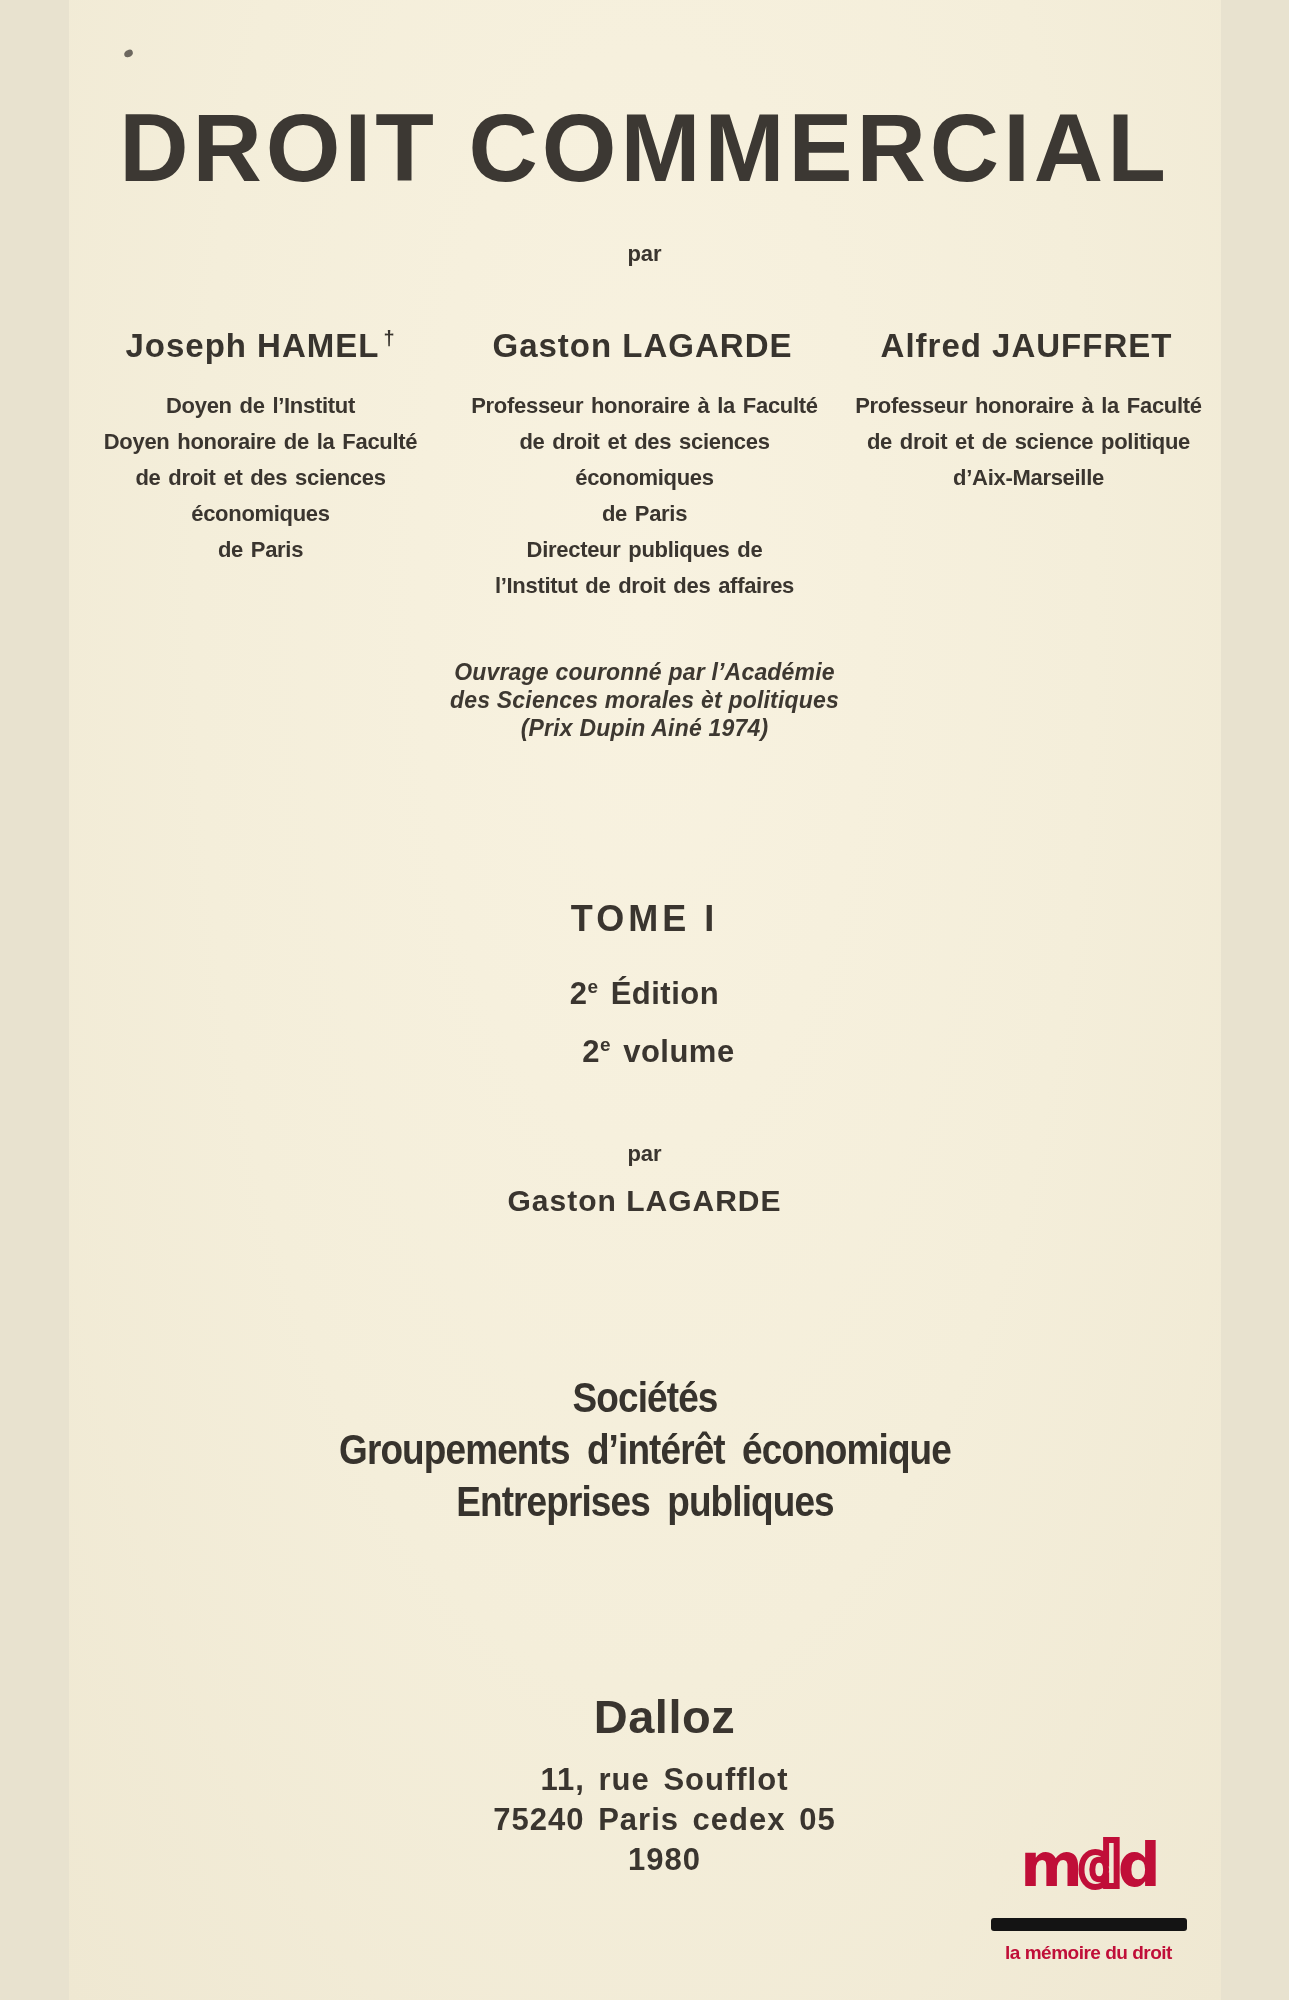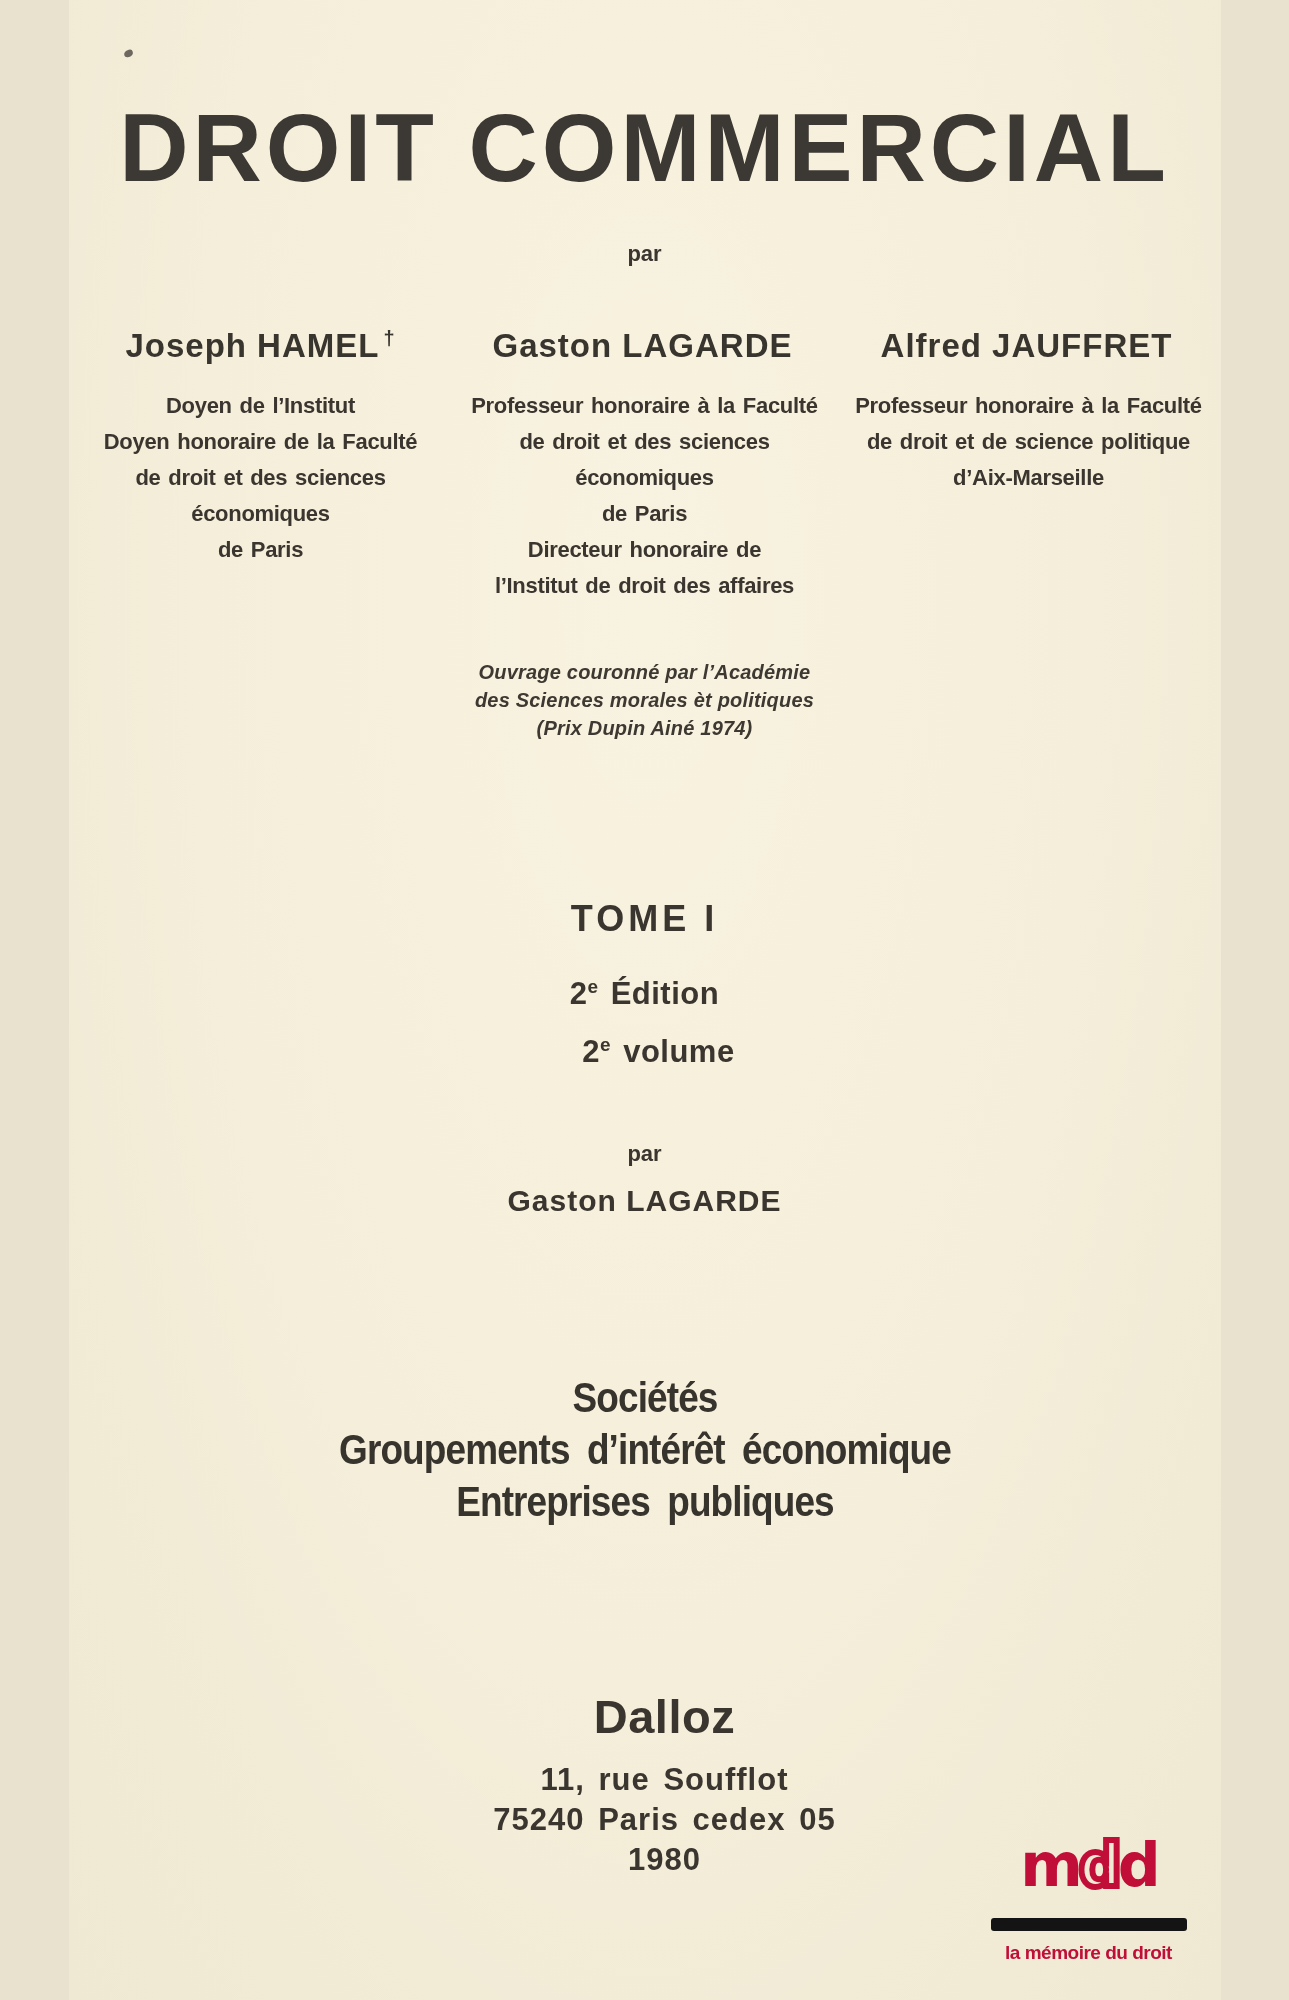--- a/index.html
+++ b/index.html
@@ -64,21 +64,21 @@
   .a-lines {
     margin-top: 20px;
     font-size: 22px; line-height: 36px;
     letter-spacing: -0.3px;
     word-spacing: 2px;
   }
   .award {
     position: absolute; top: 658px; left: 0; right: 0;
     text-align: center;
     font-style: italic;
-    font-size: 20px; line-height: 28px;
+    font-size: 23px; line-height: 28px;
     letter-spacing: 0.2px;
     color: #3d3831;
   }
   .tome {
     position: absolute; top: 898px; left: 0; right: 0;
     text-align: center;
     font-size: 36px; line-height: 42px;
     letter-spacing: 4px;
   }
   .ed-line {
@@ -174,21 +174,21 @@
         <div>de Paris</div>
       </div>
     </div>
 
     <div class="author">
       <div class="a-name"><span>Gaston LAGARDE</span><sup></sup></div>
       <div class="a-lines">
         <div>Professeur honoraire à la Faculté</div>
         <div>de droit et des sciences économiques</div>
         <div>de Paris</div>
-        <div>Directeur honoraire de</div>
+        <div>Directeur publiques de</div>
         <div>l’Institut de droit des affaires</div>
       </div>
     </div>
 
     <div class="author">
       <div class="a-name"><span>Alfred JAUFFRET</span><sup></sup></div>
       <div class="a-lines">
         <div>Professeur honoraire à la Faculté</div>
         <div>de droit et de science politique</div>
         <div>d’Aix-Marseille</div>

